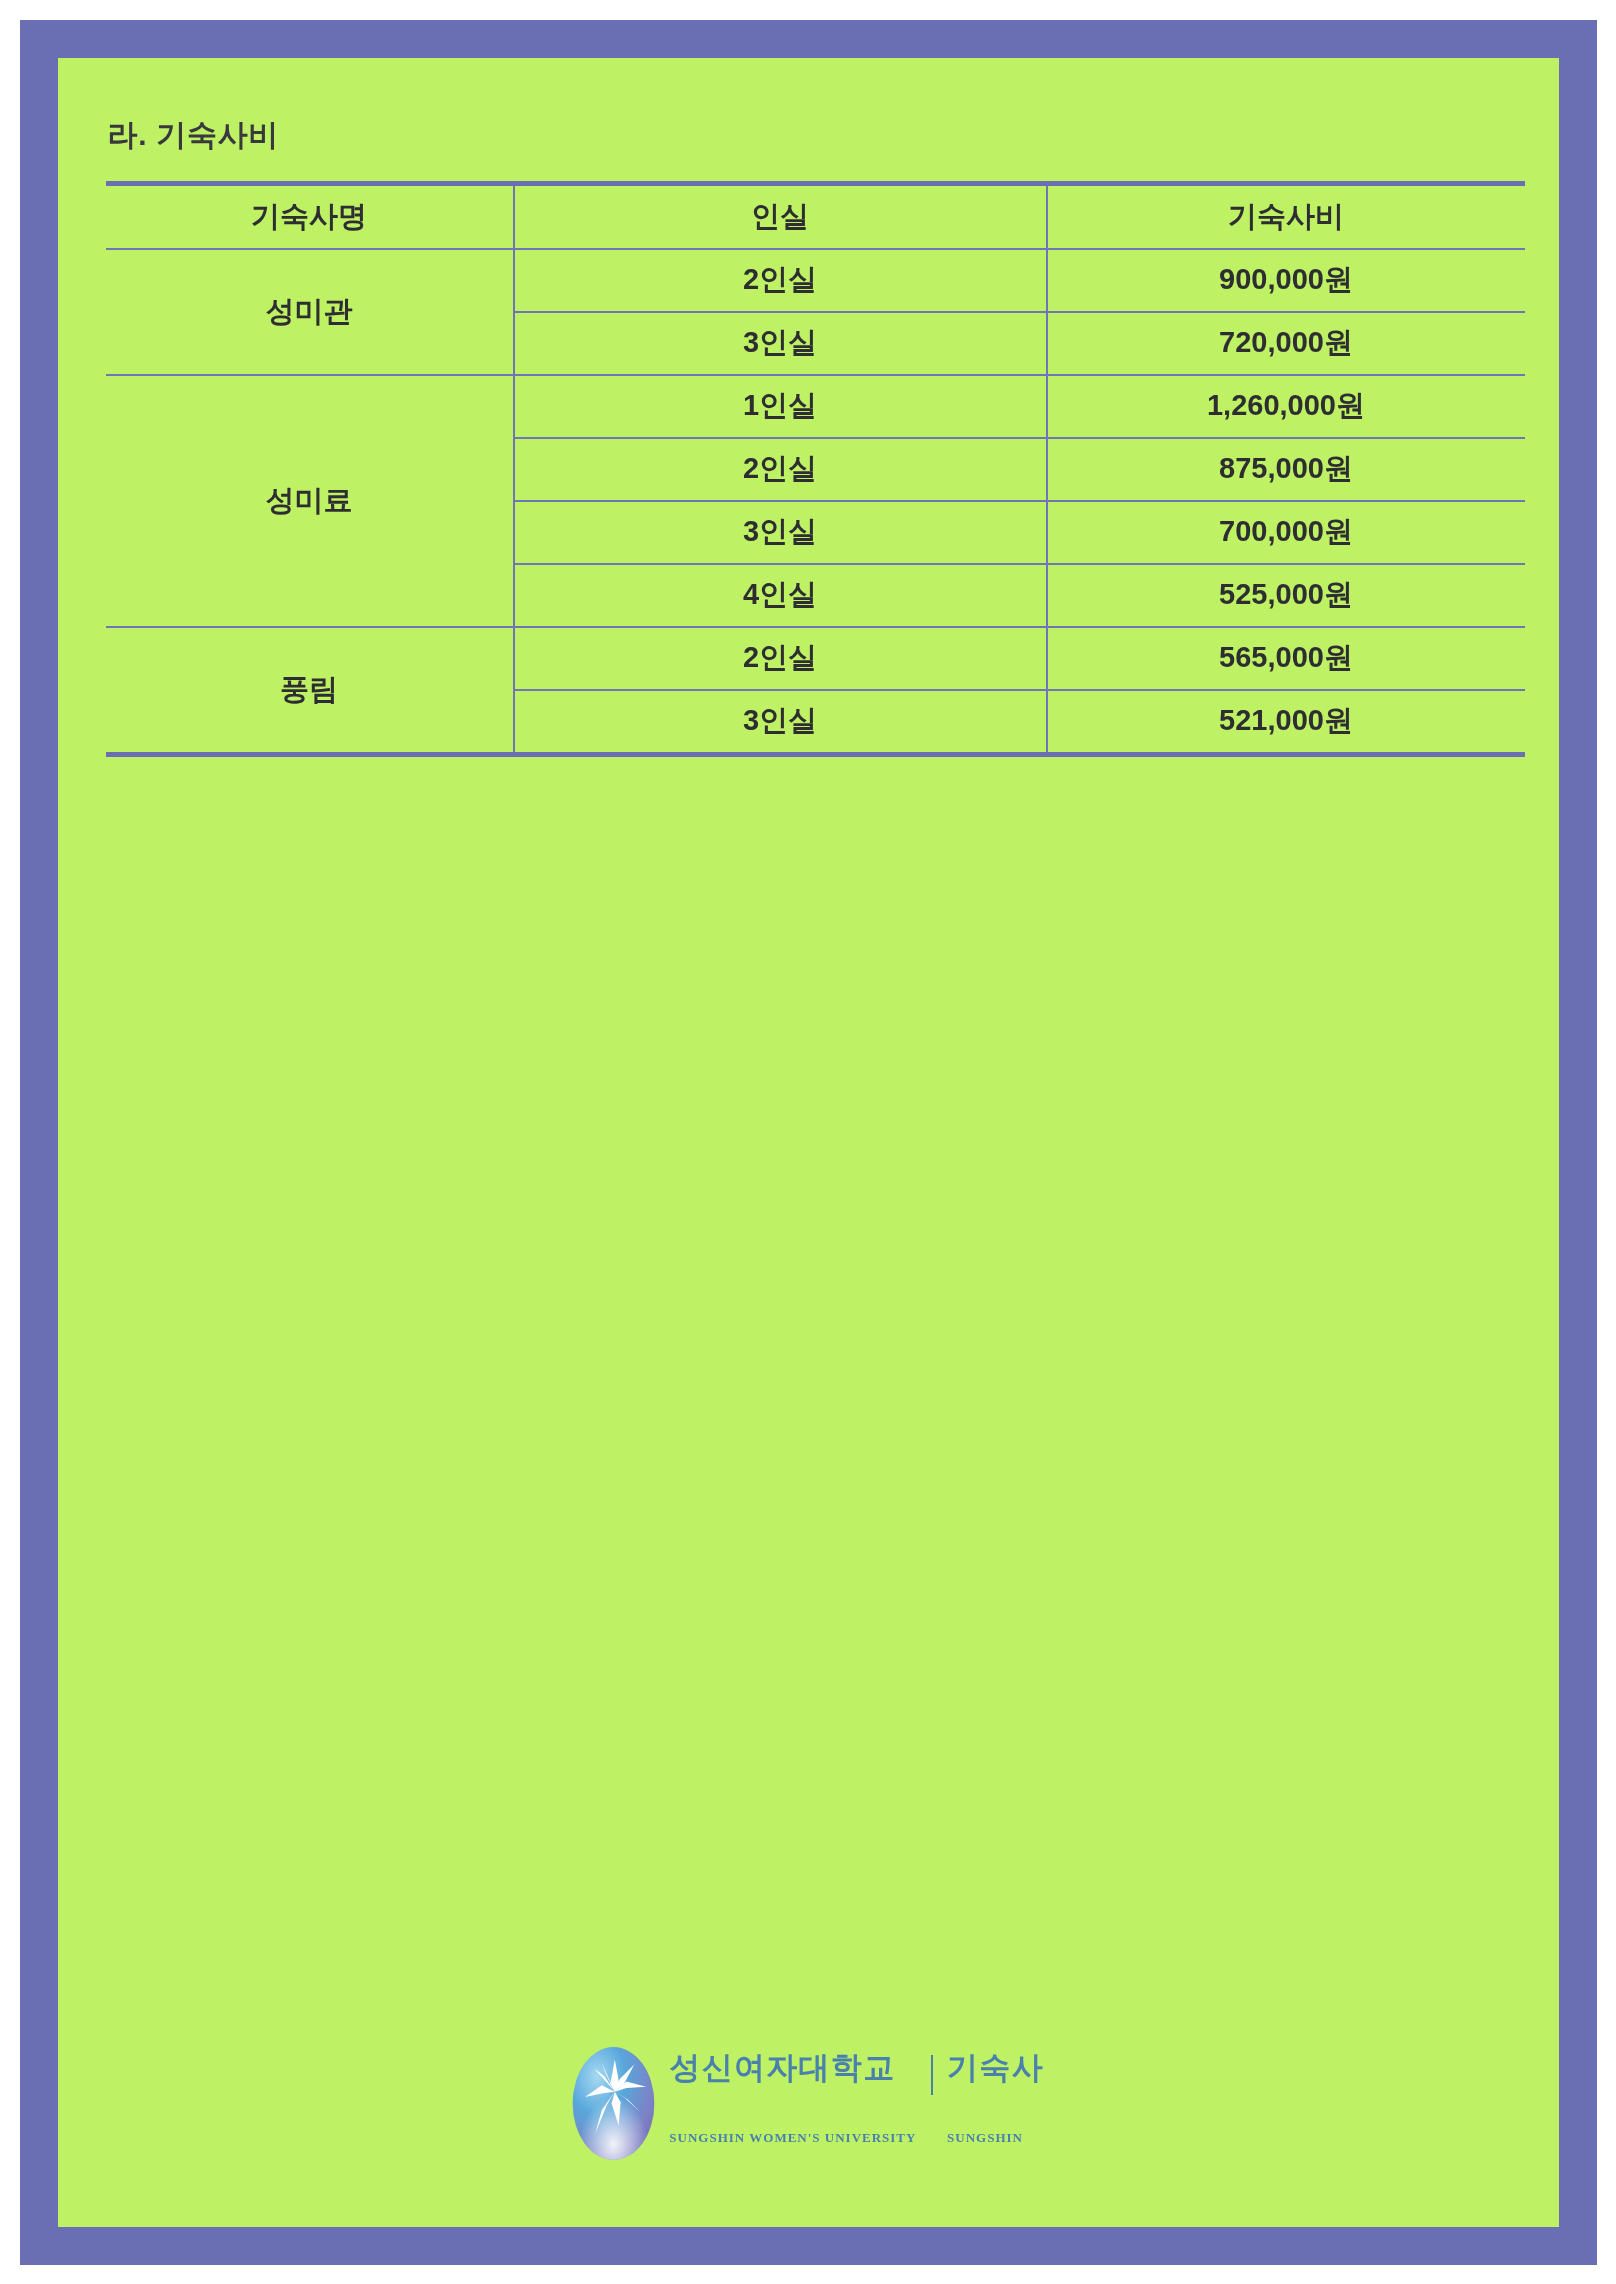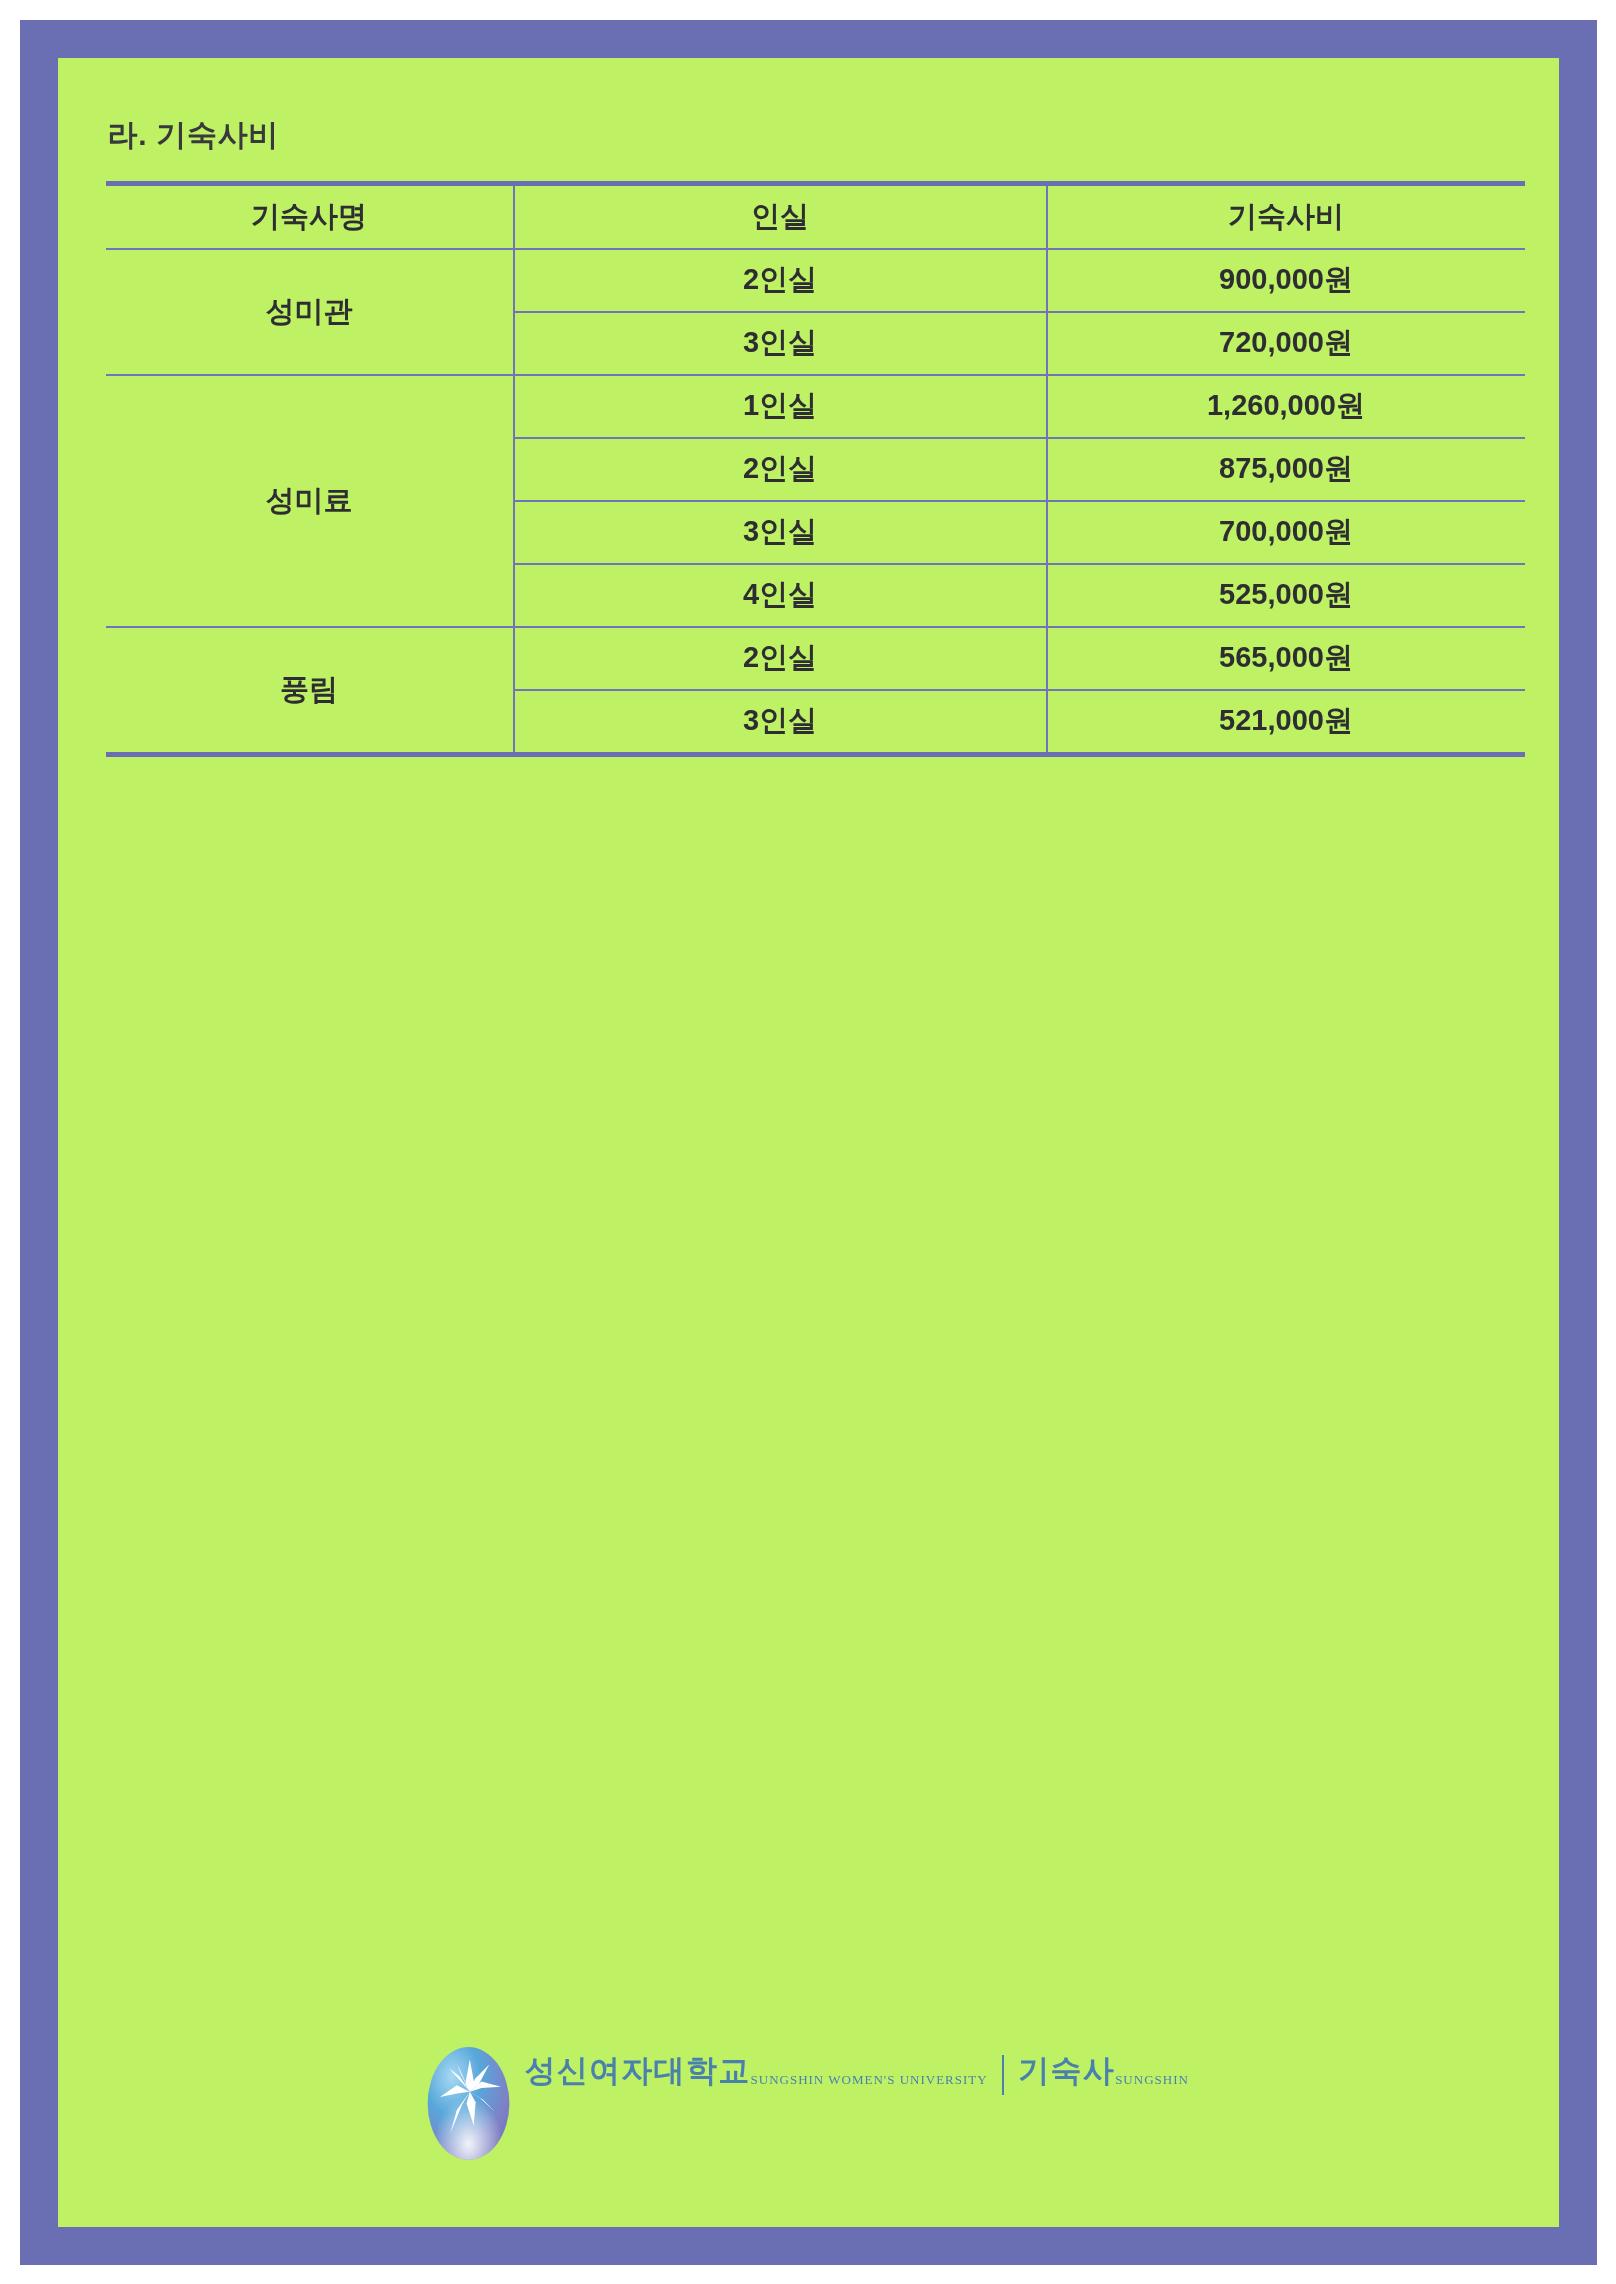--- a/index.html
+++ b/index.html
@@ -75,38 +75,39 @@
     left: 0;
     right: 0;
     top: 1988px;
     display: flex;
     justify-content: center;
     align-items: flex-start;
     gap: 14.3px;
   }
   .logo-block {
     display: flex;
-    flex-direction: row;
-    align-items: flex-end;
+    flex-direction: column;
+    align-items: flex-start;
     margin-top: 6.5px;
+    gap: 48px;
   }
   .logo-kr {
     font-size: 31px;
     font-weight: 600;
     color: #4a81ac;
     letter-spacing: 1.3px;
     line-height: 1;
   }
   .logo-en {
     font-family: "Liberation Serif", "DejaVu Serif", serif;
     font-size: 13px;
-    font-weight: 400;
+    font-weight: 700;
     color: #4a81ac;
     letter-spacing: 1px;
-    margin-top: 21px;
+    margin-top: 0;
     line-height: 1;
     white-space: nowrap;
   }
   .logo-divider {
     width: 2px;
     height: 40px;
     background: #4a81ac;
     margin-top: 9px;
   }
   .emblem {

